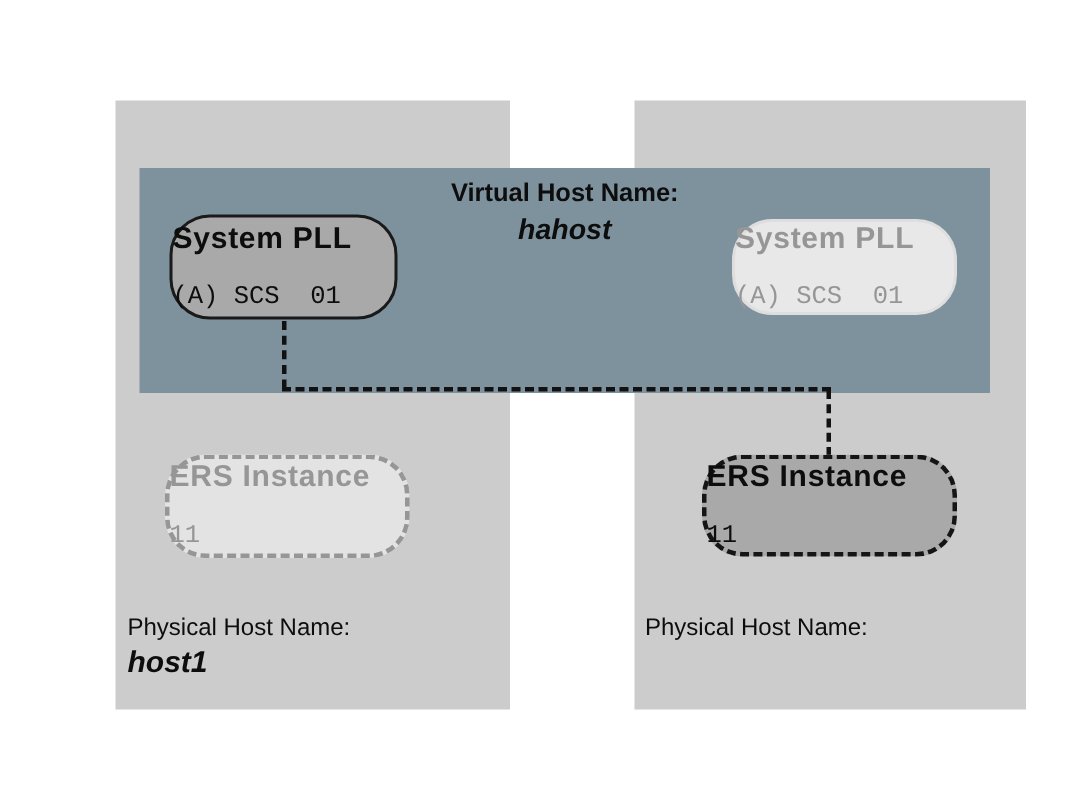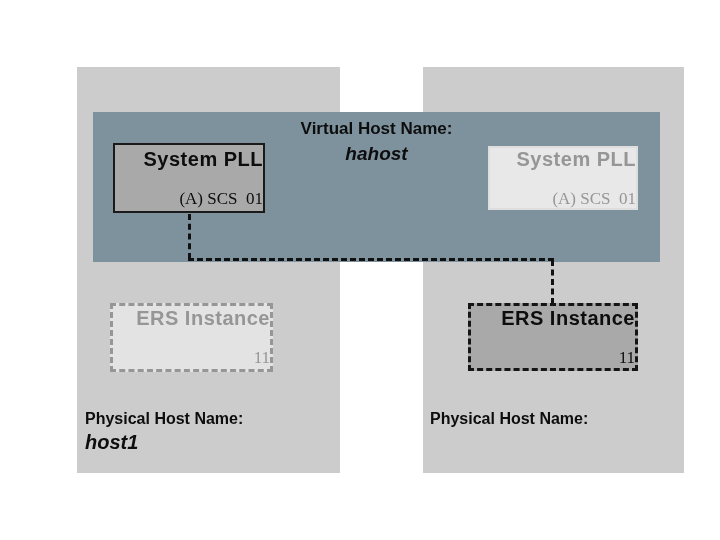--- a/index.html
+++ b/index.html
@@ -17,25 +17,25 @@
 
   .band {
     position:absolute; left:93px; top:112px; width:567px; height:150px;
     background:var(--band-fill,#7e929e); text-align:center;
   }
   .vh-label { margin-top:7px; font-size:17px; font-weight:bold; }
   .vh-name  { margin-top:4px; font-size:19px; font-weight:bold; font-style:italic; }
 
   .box {
     position:absolute; display:flex; flex-direction:column;
-    align-items:flex-end; justify-content:center; text-align:center;
+    align-items:flex-start; justify-content:center; text-align:center;border-radius:27px;
   }
   .box-title { font-weight:bold; font-size:20px; letter-spacing:0.5px; line-height:1.15; }
   .box-sub {
-    font-family:Liberation Serif, serif;
+    font-family:Liberation Mono, monospace;
     font-size:17px; white-space:pre; margin-top:19px; line-height:1.1;
   }
   .scs-host1 {
     left:113px; top:143px; width:152px; height:70px;
     background:var(--active-fill,#a9a9a9); border:2px solid #1a1a1a;
   }
   .scs-host2 {
     left:488px; top:146px; width:150px; height:64px;
     background:var(--standby-fill,#e8e8e8); border:2px solid #dedede;
     color:var(--standby-text,#949494);
@@ -51,21 +51,21 @@
   }
 
   .conn { position:absolute; }
   .conn-v1 { left:188px; top:214px; width:0; height:45px; border-left:3px dashed var(--connector,#111111); }
   .conn-h  { left:188px; top:258px; width:366px; height:0; border-top:3px dashed var(--connector,#111111); }
   .conn-v2 { left:551px; top:260px; width:0; height:44px; border-left:3px dashed var(--connector,#111111); }
 
   .phys { position:absolute; }
   .phys-host1 { left:85px;  top:410px; }
   .phys-host2 { left:430px; top:410px; }
-  .phys-label { font-size:16px; font-weight:bold; }
+  .phys-label { font-size:16px; font-weight:normal; }
   .phys-name  { font-size:20px; font-weight:bold; font-style:italic; margin-top:3px; }
 </style>
 </head>
 <body>
 
 <div class="canvas">
 
   <div class="column column-left"></div>
   <div class="column column-right"></div>
 

